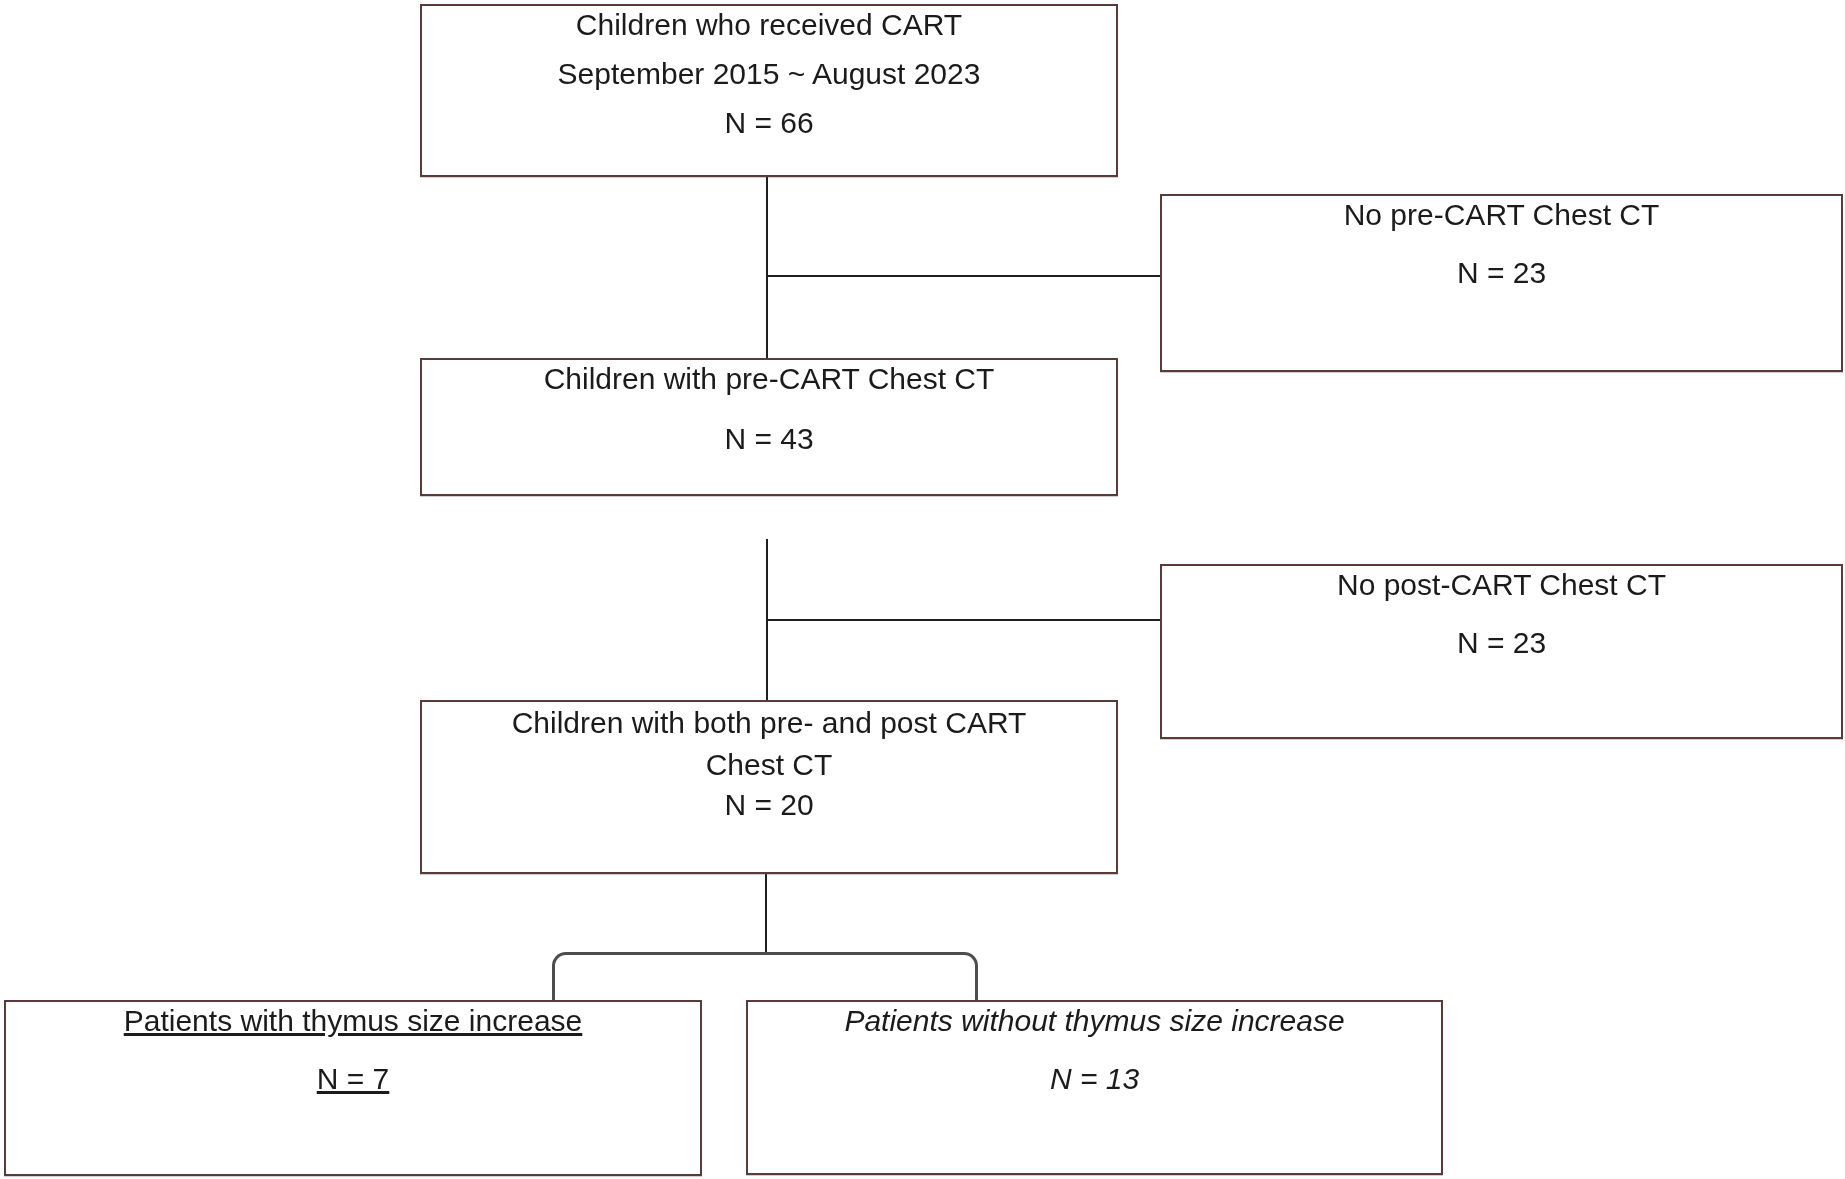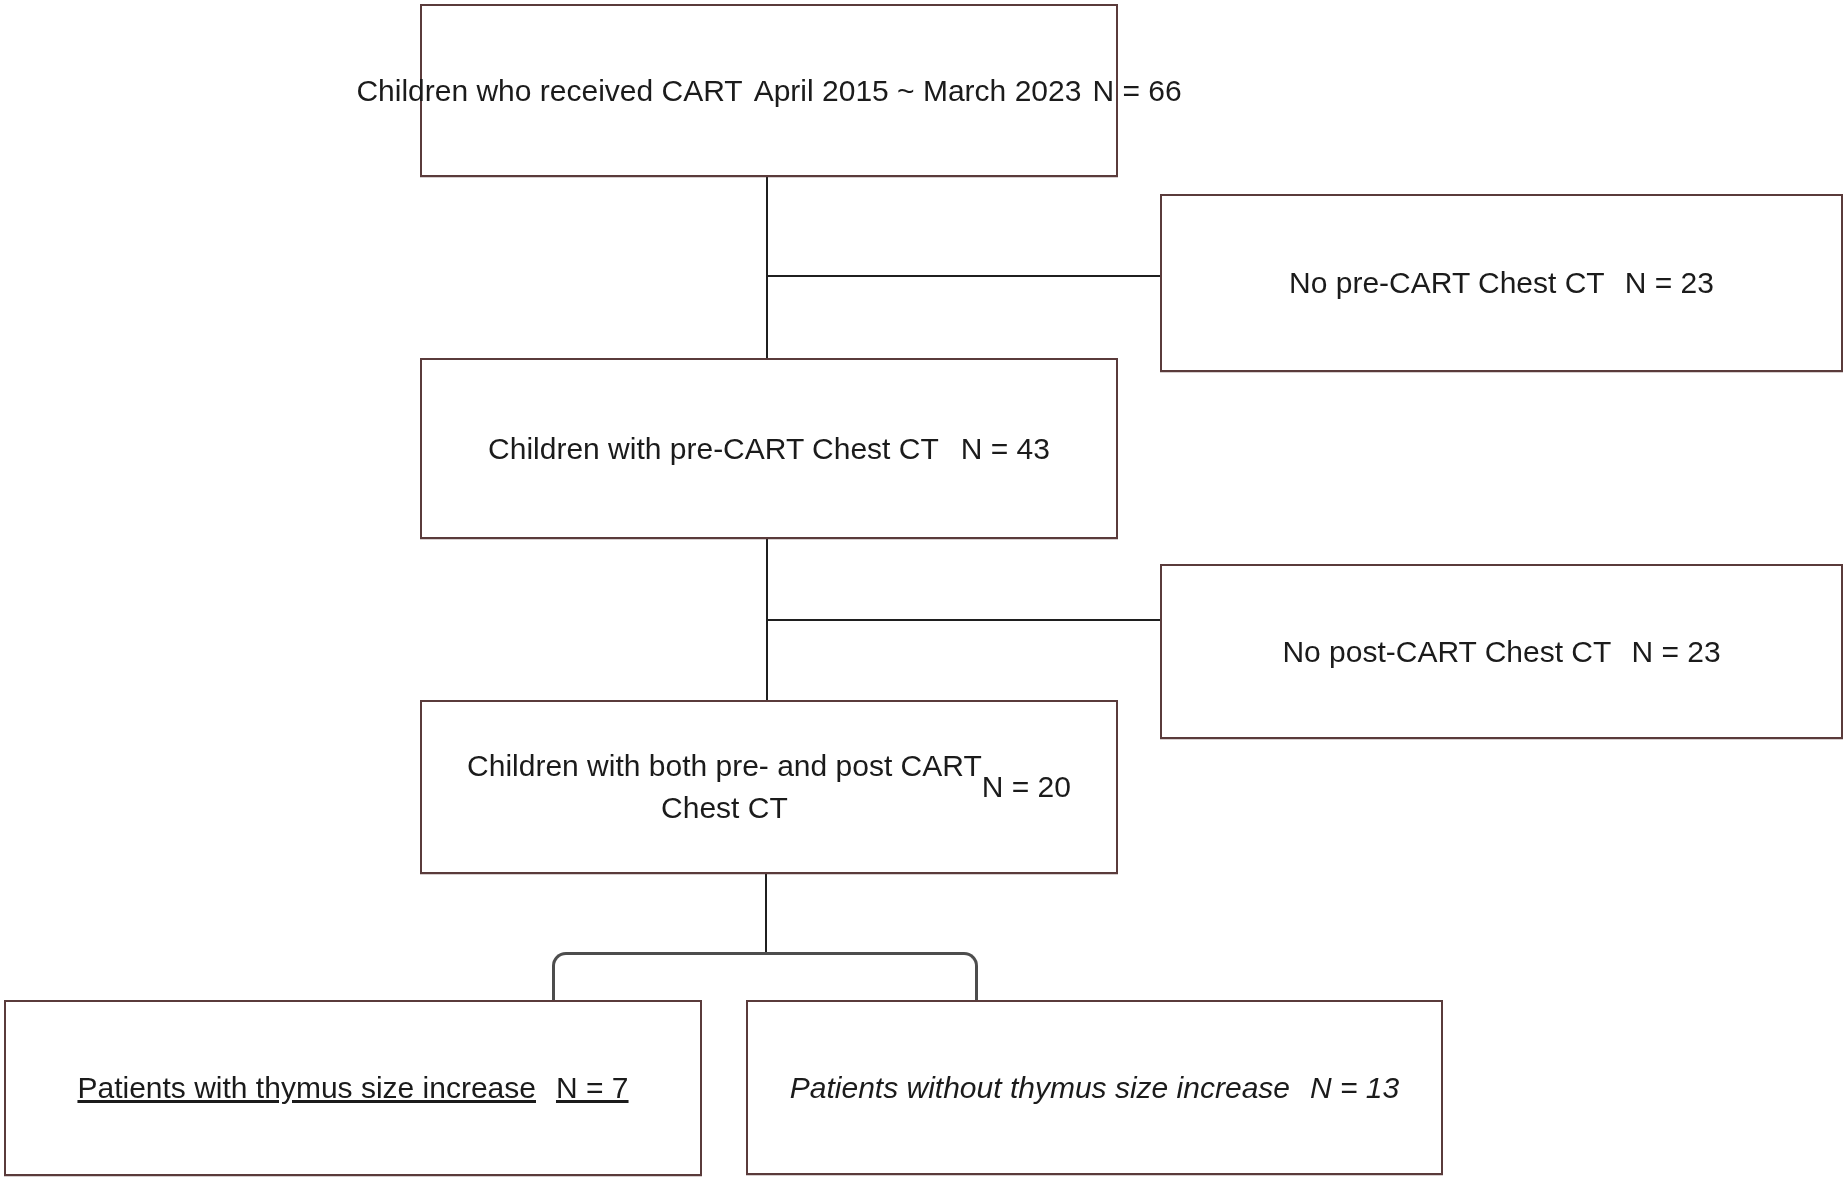--- a/index.html
+++ b/index.html
@@ -14,34 +14,33 @@
     overflow: hidden;
     color: #1b1b1b;
   }
 
   .fbox {
     position: absolute;
     background: #ffffff;
     border: 2px solid #5a3b3b;
     box-shadow: 0 1px 0 rgba(90,59,59,0.25);
     display: flex;
-    flex-direction: row;
+    flex-direction: column;
     align-items: center;
-    justify-content: center;
     text-align: center;
     font-size: 30px;
     line-height: 38px;
     z-index: 2;
   }
   .fbox .line { white-space: nowrap; }
 
   
   .b-received   { left: 420px;  top: 4px;    width: 698px; height: 173px; gap: 11px; }
   .b-nopre      { left: 1160px; top: 186px;  width: 683px; height: 178px; gap: 20px; margin-top: 8px; }
-  .b-pre        { left: 420px;  top: 358px;  width: 698px; height: 181px; gap: 22px; }
+  .b-pre        { left: 420px;  top: 358px;  width: 698px; height: 138px; gap: 22px; }
   .b-nopost     { left: 1160px; top: 564px;  width: 683px; height: 175px; gap: 20px; }
   .b-both       { left: 420px;  top: 700px;  width: 698px; height: 174px; }
   .b-increase   { left: 4px;    top: 1000px; width: 698px; height: 176px; gap: 20px; text-decoration: underline; }
   .b-noincrease { left: 746px;  top: 1000px; width: 697px; height: 175px; gap: 20px; font-style: italic; }
 
   .b-both .wrap2 { line-height: 42px; }
   .b-both .nline { margin-top: 0; }
 
   
   .conn { position: absolute; background: #1f1f1f; z-index: 1; }
@@ -73,21 +72,21 @@
 
   <div class="conn v c-v1"></div>
   <div class="conn h c-h1"></div>
   <div class="conn v c-v2"></div>
   <div class="conn h c-h2"></div>
   <div class="conn v c-v3"></div>
   <div class="bracket"></div>
 
   <div class="fbox b-received">
     <div class="line">Children who received CART</div>
-    <div class="line">April 2015 ~ March 2023</div>
+    <div class="line">September 2015 ~ August 2023</div>
     <div class="line">N = 66</div>
   </div>
 
   <div class="fbox b-nopre">
     <div class="line">No pre-CART Chest CT</div>
     <div class="line">N = 23</div>
   </div>
 
   <div class="fbox b-pre">
     <div class="line">Children with pre-CART Chest CT</div>

